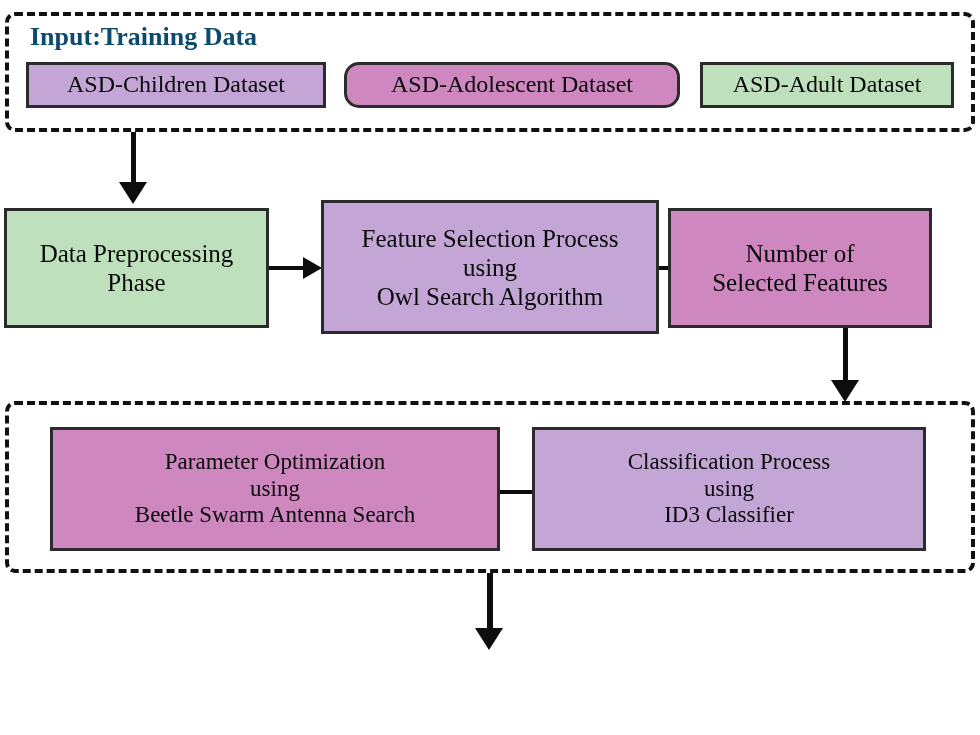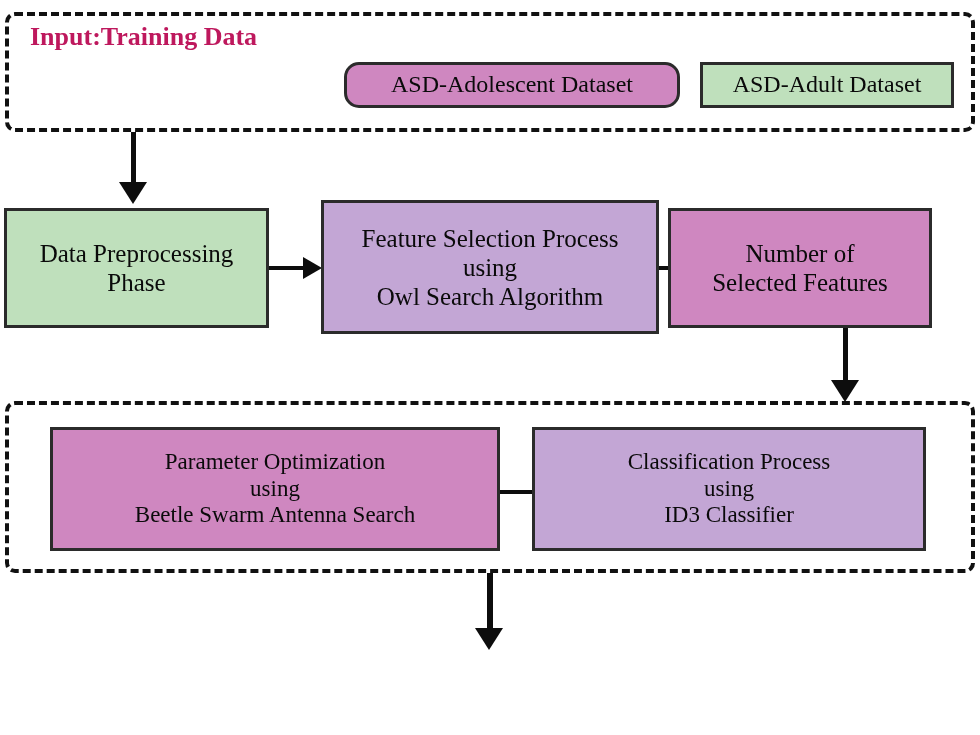--- a/index.html
+++ b/index.html
@@ -47,21 +47,21 @@
   }
 
   .fill-purple { background: #c3a6d5; }
   .fill-pink   { background: #cf87c0; }
   .fill-green  { background: #bfe0bc; }
 
   
   .group-title {
     position: absolute;
     font-weight: bold;
-    color: #be185d;
+    color: #0c4a6e;
     white-space: nowrap;
   }
   .t-26 { font-size: 26px; }
   .t-25 { font-size: 25px; }
   .t-24 { font-size: 24px; }
   .t-23 { font-size: 23px; }
   .bold { font-weight: bold; }
 
   
   .vline {
@@ -93,20 +93,23 @@
 </style>
 </head>
 <body>
 
 <div id="canvas">
 
   <div class="dashed-group" style="left:5px; top:12px; width:970px; height:120px;"></div>
 
   <div class="group-title t-26" style="left:30px; top:22px;">Input:Training Data</div>
 
+  <div class="node fill-purple t-24" style="left:26px; top:62px; width:300px; height:46px;">
+    <span class="node-text">ASD-Children Dataset</span>
+  </div>
 
   <div class="node fill-pink t-24" style="left:344px; top:62px; width:336px; height:46px;border-radius:15px;">
     <span class="node-text">ASD-Adolescent Dataset</span>
   </div>
 
   <div class="node fill-green t-24" style="left:700px; top:62px; width:254px; height:46px;">
     <span class="node-text">ASD-Adult Dataset</span>
   </div>
 
   <div class="vline" style="left:131px; top:132px; height:52px;"></div>

